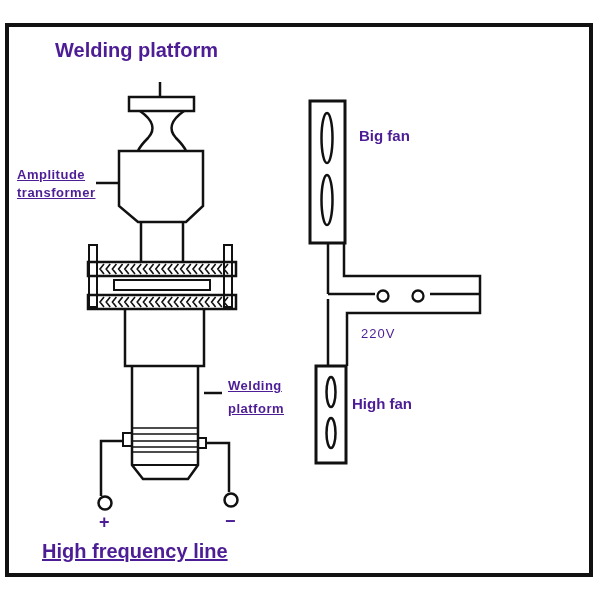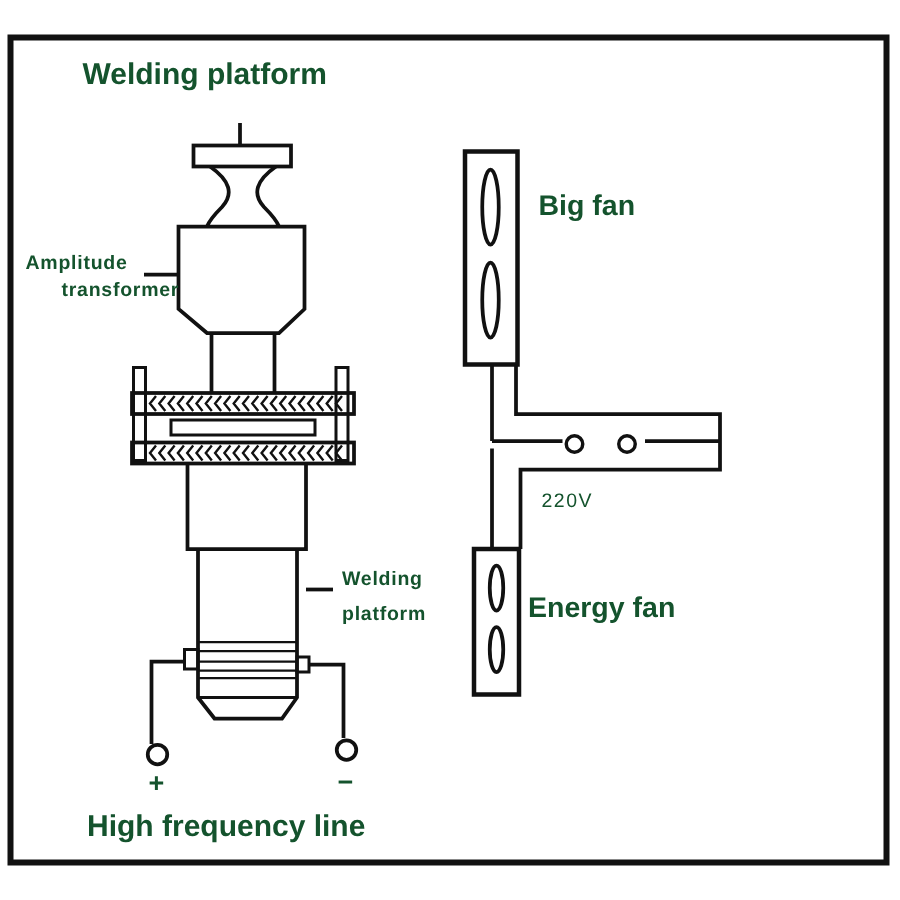--- a/index.html
+++ b/index.html
@@ -1,21 +1,21 @@
 <!DOCTYPE html>
 <html><head>
 <meta charset="utf-8">
 <style>
   html, body { margin: 0; padding: 0; background: #ffffff; }
   body { width: 600px; height: 600px; position: relative; overflow: hidden; font-family: "Liberation Sans", "DejaVu Sans", sans-serif; }
   #diagram { position: absolute; left: 0; top: 0; width: 600px; height: 600px; }
-  .lbl { position: absolute; color: #14532d; white-space: nowrap; font-weight: bold; line-height: 1; }
+  .lbl { position: absolute; color: #4c1d95; white-space: nowrap; font-weight: bold; line-height: 1; }
   .title { font-size: 20px; }
-  .small { font-size: 13px; letter-spacing: 0.5px; line-height: 17px; }
-  .fanlbl { font-size: 19px; }
+  .small { font-size: 13px; letter-spacing: 0.5px; line-height: 17px; text-decoration: underline; }
+  .fanlbl { font-size: 15px; }
   .volt { font-size: 13px; font-weight: normal; letter-spacing: 1px; }
   .sign { font-size: 18px; }
 </style>
 </head>
 <body>
 
 <svg id="diagram" viewBox="0 0 600 600" xmlns="http://www.w3.org/2000/svg">
   <g fill="none" stroke="#111" stroke-width="3" stroke-linejoin="miter">
 
     <rect x="7" y="25" width="584" height="550" stroke-width="4"></rect>
@@ -83,21 +83,21 @@
     <g>
       <rect x="316" y="366" width="30" height="97" stroke-width="3"></rect>
       <ellipse cx="331" cy="392" rx="4.5" ry="15" stroke-width="2.5"></ellipse>
       <ellipse cx="331" cy="433" rx="4.5" ry="15" stroke-width="2.5"></ellipse>
     </g>
   </g>
 </svg>
 
 <div class="lbl title" style="left:55px;top:40px;">Welding platform</div>
 <div class="lbl small" style="left:17px;top:166px;">Amplitude</div>
-<div class="lbl small" style="left:17px;top:184px;margin-left:24px;">transformer</div>
+<div class="lbl small" style="left:17px;top:184px;">transformer</div>
 <div class="lbl small" style="left:228px;top:377px;">Welding</div>
 <div class="lbl small" style="left:228px;top:400px;">platform</div>
 <div class="lbl fanlbl" style="left:359px;top:128px;">Big fan</div>
-<div class="lbl fanlbl" style="left:352px;top:396px;">Energy fan</div>
+<div class="lbl fanlbl" style="left:352px;top:396px;">High fan</div>
 <div class="lbl volt" style="left:361px;top:327px;">220V</div>
 <div class="lbl sign" style="left:99px;top:513px;">+</div>
 <div class="lbl sign" style="left:225px;top:512px;">−</div>
-<div class="lbl title" style="left:58px;top:541px;">High frequency line</div>
+<div class="lbl title" style="left:42px;top:541px;text-decoration:underline;">High frequency line</div>
 
 </body></html>

